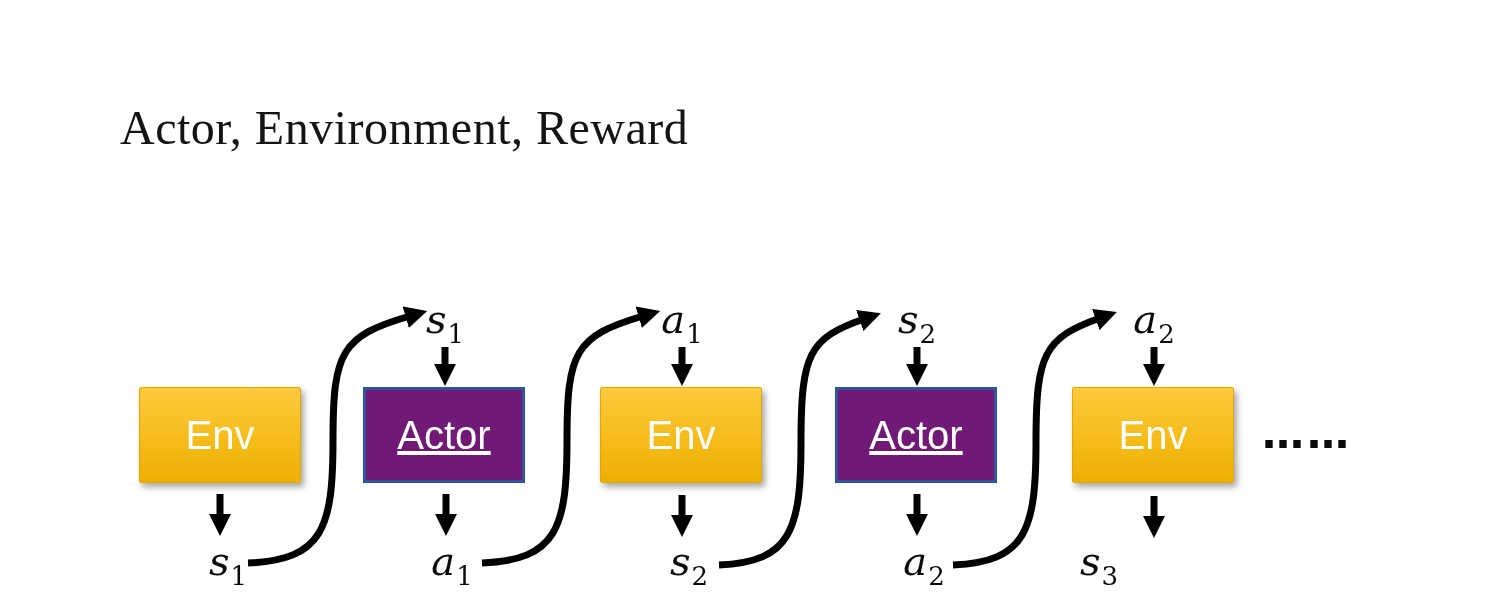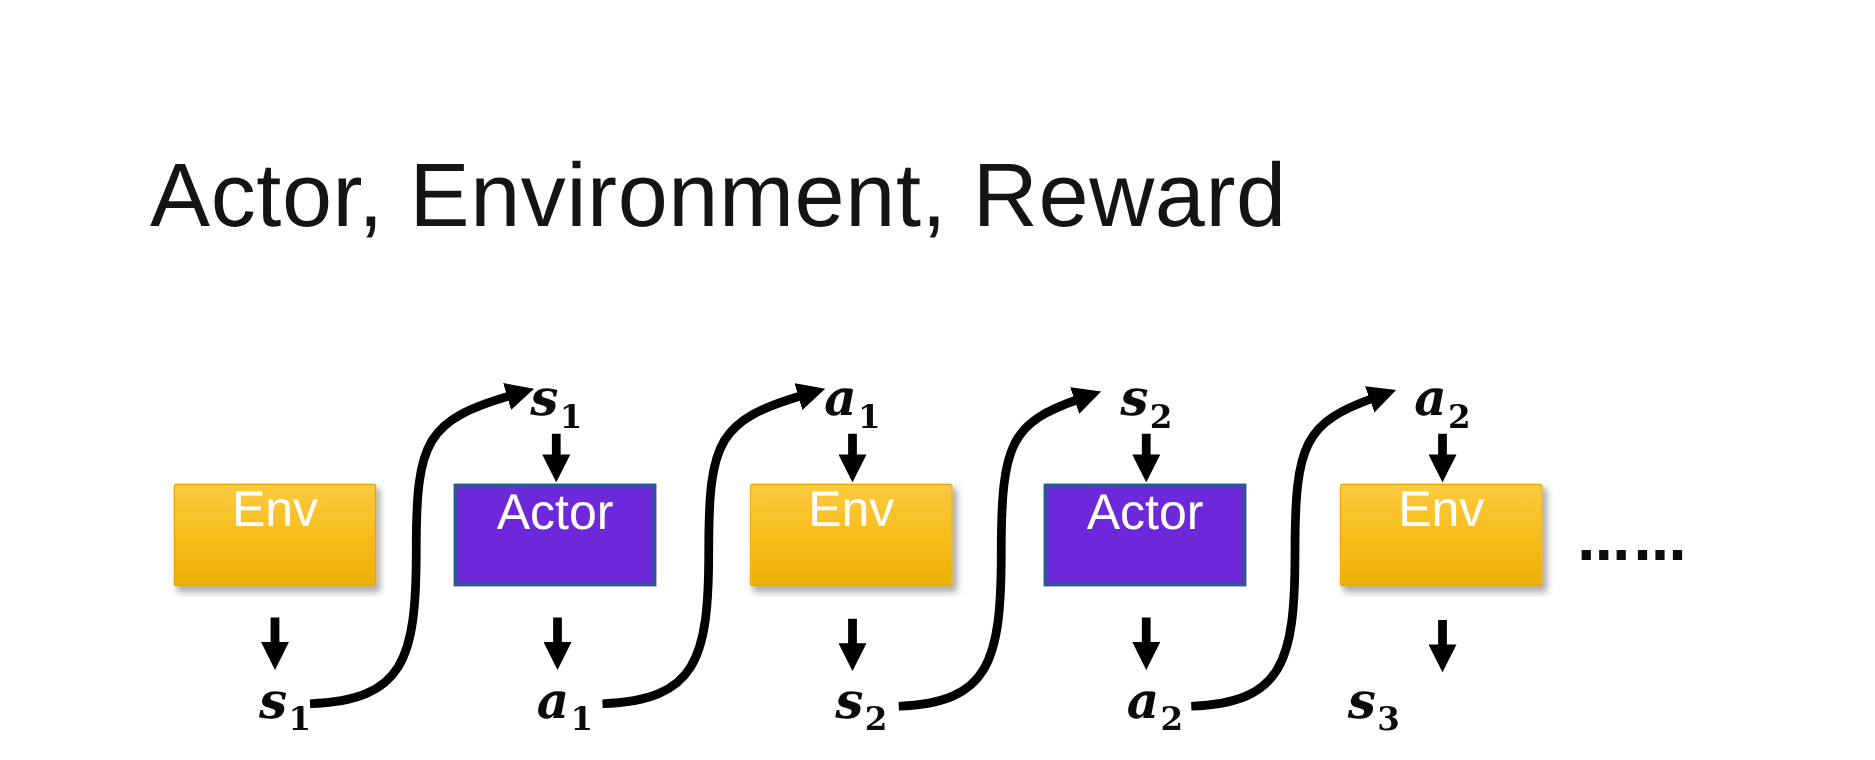--- a/index.html
+++ b/index.html
@@ -2,42 +2,42 @@
 <html><head>
 <meta charset="utf-8">
 <style>
   * { margin:0; padding:0; box-sizing:border-box; }
   html,body { background:#ffffff; }
   .slide {
     position:relative; width:1500px; height:608px; background:#ffffff;
     overflow:hidden; font-family:"Liberation Sans", sans-serif;
   }
   .title {
-    position:absolute; left:120px; top:116px;
-    font-size:72px; font-weight:300; letter-spacing:0.5px;
-    color:#141414; white-space:nowrap;
+    position:absolute; left:120px; top:100px;
+    font-size:48px; font-weight:300; letter-spacing:0.5px;
+    color:#141414; white-space:nowrap;font-family:Liberation Serif, serif;
   }
   .box {
-    position:absolute; top:387px; width:162px; height:82px;
-    display:flex; justify-content:center;
+    position:absolute; top:387px; width:162px; height:96px;
+    display:flex; align-items:center; justify-content:center;
     color:#ffffff; font-size:40px; line-height:1;
   }
   .env {
     background:linear-gradient(180deg,#FDCA3F 0%,#F5BC19 55%,#ECAF04 100%);
     border:1px solid #E3A600; border-radius:2px;
     box-shadow:3px 4px 6px rgba(0,0,0,0.35);
   }
   .actor {
-    background:#6d28d9; border:3px solid #2F5597;
+    background:#701a75; border:3px solid #2F5597;text-decoration:underline;
   }
   .b1{left:139px}.b2{left:363px}.b3{left:600px}.b4{left:835px}.b5{left:1072px}
   .mlabel {
     position:absolute; transform:translateX(-50%);
     font-family:"DejaVu Serif", serif; font-style:italic;
-    font-size:40px; color:#0b0b0b; white-space:nowrap; line-height:1;font-weight:bold;
+    font-size:40px; color:#0b0b0b; white-space:nowrap; line-height:1;
   }
   .mlabel .sub {
     font-style:normal; font-size:26px;
     vertical-align:-10px; margin-left:1px;
   }
   .top-label { top:299px; }
   .bottom-label { top:541px; }
   .tl1{left:445px}.tl2{left:682px}.tl3{left:917px}.tl4{left:1154px}
   .bl1{left:228px}.bl2{left:452px}.bl3{left:689px}.bl4{left:924px}.bl5{left:1099px}
   .ellipsis {

